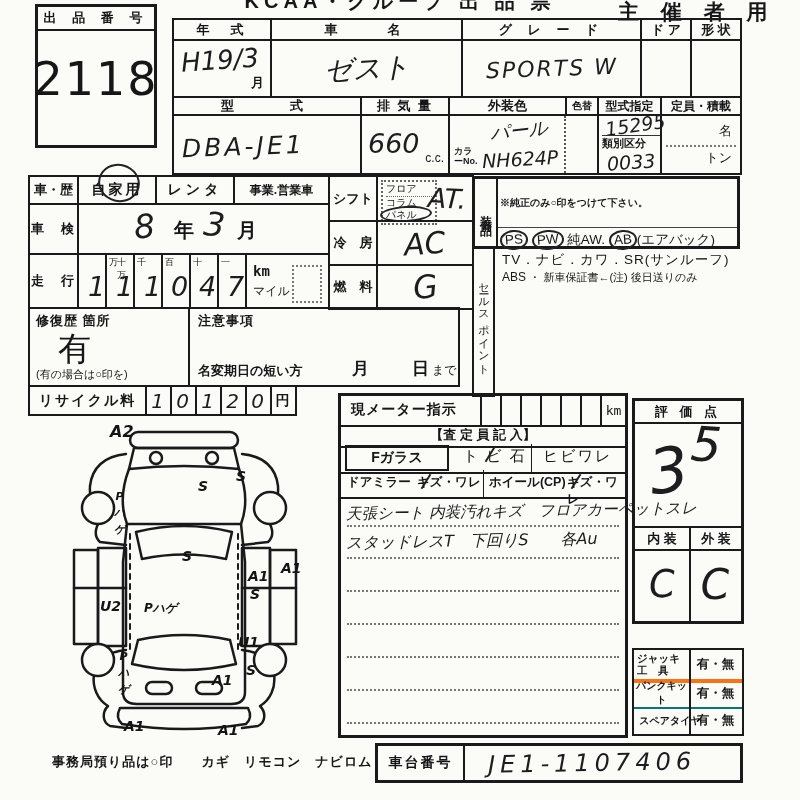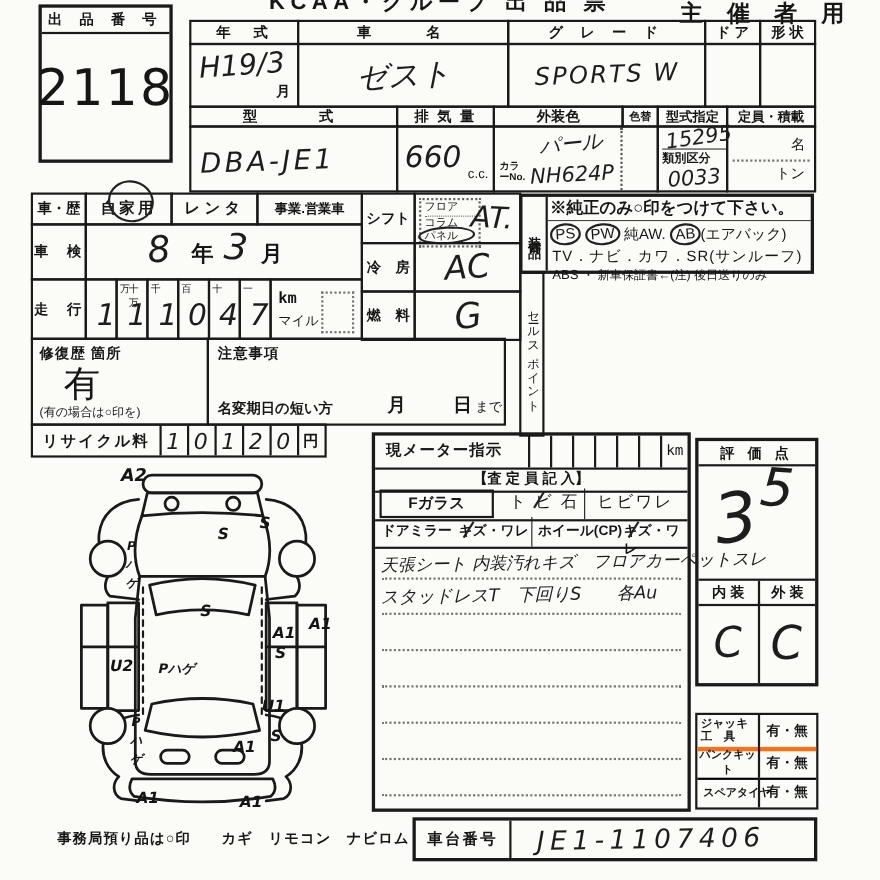--- a/index.html
+++ b/index.html
@@ -145,21 +145,21 @@
     <span class="hw" style="font-size:30px;transform:rotate(-4deg);">AC</span>
   </div>
   <div class="cell ctr lbl" style="left:328px;top:264px;width:50px;height:46px;font-size:13px;">燃　料</div>
   <div class="cell ctr" style="left:376px;top:264px;width:98px;height:46px;">
     <span class="hw" style="font-size:32px;transform:rotate(-6deg);">G</span>
   </div>
 
   <div class="box b3" style="left:472px;top:176px;width:268px;height:73px;">
     <div class="abs v ctr lbl" style="left:0;top:0;bottom:0;width:21px;border-right:2px solid #1a1a1a;font-size:12px;letter-spacing:5px;">装備品</div>
     <div class="abs" style="left:23px;top:0;right:0;bottom:0;">
-      <div class="lbl" style="font-size:15px;border-bottom:1px solid #444;padding:1px 2px;">※純正のみ○印をつけて下さい。</div>
+      <div class="lbl" style="font-size:10px;border-bottom:1px solid #444;padding:17px 2px;">※純正のみ○印をつけて下さい。</div>
       <div style="font-size:13.5px;padding:2px 2px 0;white-space:nowrap;">
         <span class="circ">PS</span>
         <span class="circ">PW</span>
         <span>純AW.</span>
         <span class="circ">AB</span><span>(エアバック)</span>
       </div>
       <div style="font-size:13.5px;padding:1px 4px 0;letter-spacing:1px;">TV．ナビ．カワ．SR(サンルーフ)</div>
       <div style="font-size:12px;padding:1px 4px 0;">
         <span>ABS</span>
         <span style="font-size:11px;">・ 新車保証書←(注) 後日送りのみ</span>
@@ -255,21 +255,21 @@
 
   <div class="box" style="left:632px;top:648px;width:112px;height:88px;border-width:2.5px;">
     <div class="abs" style="left:0;top:0;right:0;height:29px;border-bottom:4px solid #f97316;">
       <span class="abs lbl" style="left:3px;top:2px;width:52px;font-size:10.5px;line-height:1.15;">
         <span style="display:block;">ジャッキ</span>
         <span style="display:block;">工　具</span>
       </span>
       <span class="abs" style="left:55px;top:0;bottom:0;border-left:2px solid #1a1a1a;"></span>
       <span class="abs ctr lbl" style="left:55px;top:0;bottom:0;right:0;font-size:12.5px;">有・無</span>
     </div>
-    <div class="abs" style="left:0;top:29px;right:0;height:28px;border-bottom:2px solid #000000;">
+    <div class="abs" style="left:0;top:29px;right:0;height:28px;border-bottom:2px solid #0f766e;">
       <span class="abs ctr lbl" style="left:0;top:0;bottom:0;width:55px;font-size:10px;">パンクキット</span>
       <span class="abs" style="left:55px;top:0;bottom:0;border-left:2px solid #1a1a1a;"></span>
       <span class="abs ctr lbl" style="left:55px;top:0;bottom:0;right:0;font-size:12.5px;">有・無</span>
     </div>
     <div class="abs" style="left:0;top:57px;right:0;bottom:0;">
       <span class="abs ctr lbl" style="left:0;top:0;bottom:0;width:72px;font-size:10px;">スペアタイヤ</span>
       <span class="abs" style="left:55px;top:0;bottom:0;border-left:2px solid #1a1a1a;"></span>
       <span class="abs ctr lbl" style="left:55px;top:0;bottom:0;right:0;font-size:12.5px;">有・無</span>
     </div>
   </div>

